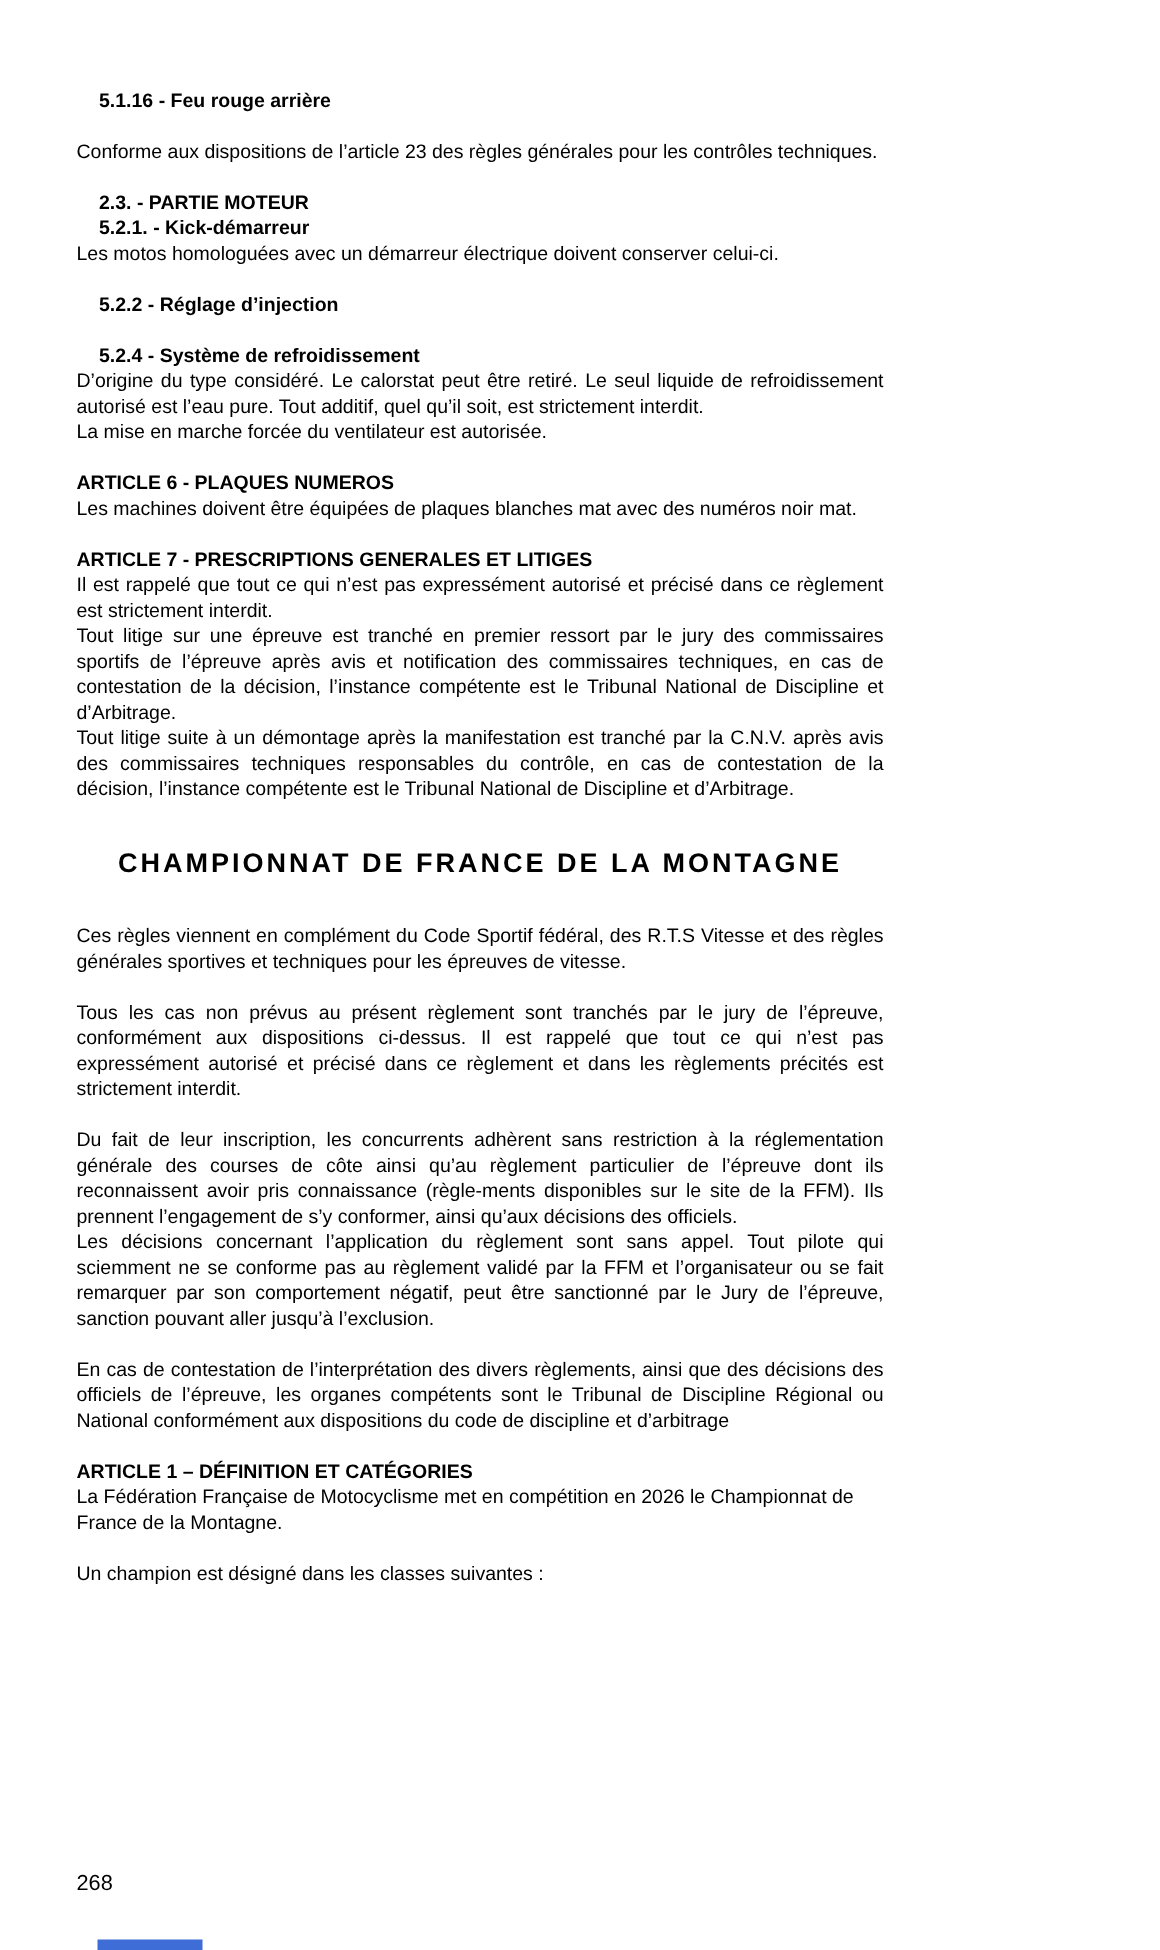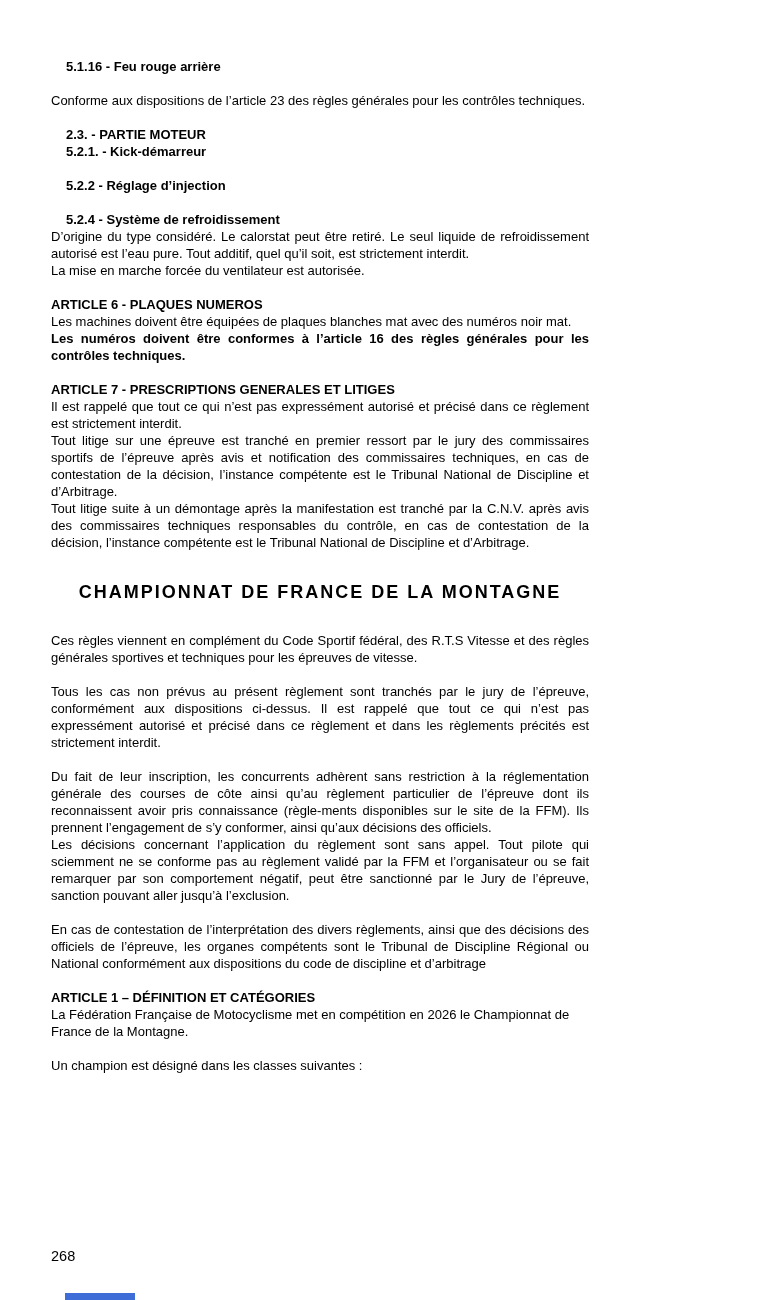--- a/index.html
+++ b/index.html
@@ -52,37 +52,37 @@
 
   <div class="block">
     <div class="h-sub">5.1.16 - Feu rouge arrière</div>
     <div class="sp"></div>
     <div>Conforme aux dispositions de l’article 23 des règles générales pour les contrôles techniques.</div>
   </div>
 
   <div class="block">
     <div class="h-sub">2.3. - PARTIE MOTEUR</div>
     <div class="h-sub">5.2.1. - Kick-démarreur</div>
+    <div>Les motos homologuées avec un démarreur électrique doivent conserver celui-ci.</div>
   </div>
 
   <div class="block">
     <div class="h-sub">5.2.2 - Réglage d’injection</div>
   </div>
 
 
   <div class="block">
     <div class="h-sub">5.2.4 - Système de refroidissement</div>
     <div class="just">D’origine du type considéré. Le calorstat peut être retiré. Le seul liquide de refroidissement autorisé est l’eau pure. Tout additif, quel qu’il soit, est strictement interdit.</div>
     <div>La mise en marche forcée du ventilateur est autorisée.</div>
   </div>
 
   <div class="block">
     <div class="h-art">ARTICLE 6 - PLAQUES NUMEROS</div>
     <div>Les machines doivent être équipées de plaques blanches mat avec des numéros noir mat.</div>
-    <div class="b just">Les numéros doivent être conformes à l’article 16 des règles générales pour les contrôles techniques.</div>
   </div>
 
   <div class="block">
     <div class="h-art">ARTICLE 7 - PRESCRIPTIONS GENERALES ET LITIGES</div>
     <div class="just">Il est rappelé que tout ce qui n’est pas expressément autorisé et précisé dans ce règlement est strictement interdit.</div>
     <div class="just">Tout litige sur une épreuve est tranché en premier ressort par le jury des commissaires sportifs de l’épreuve après avis et notification des commissaires techniques, en cas de contestation de la décision, l’instance compétente est le Tribunal National de Discipline et d’Arbitrage.</div>
     <div class="just">Tout litige suite à un démontage après la manifestation est tranché par la C.N.V. après avis des commissaires techniques responsables du contrôle, en cas de contestation de la décision, l’instance compétente est le Tribunal National de Discipline et d’Arbitrage.</div>
   </div>
 
   <div class="doc-title">CHAMPIONNAT DE FRANCE DE LA MONTAGNE</div>

